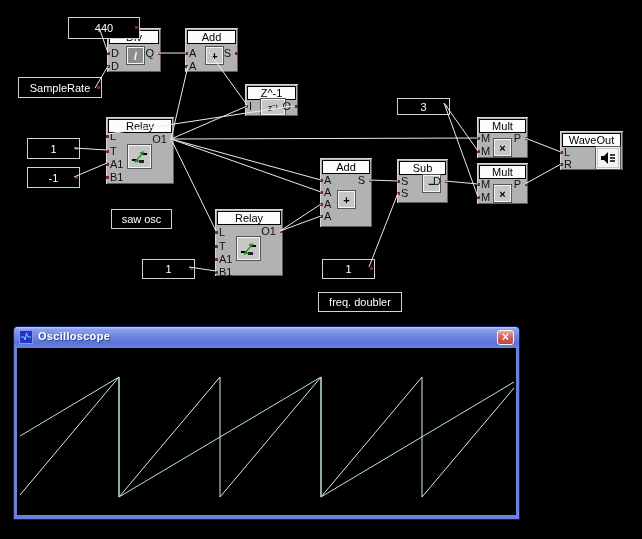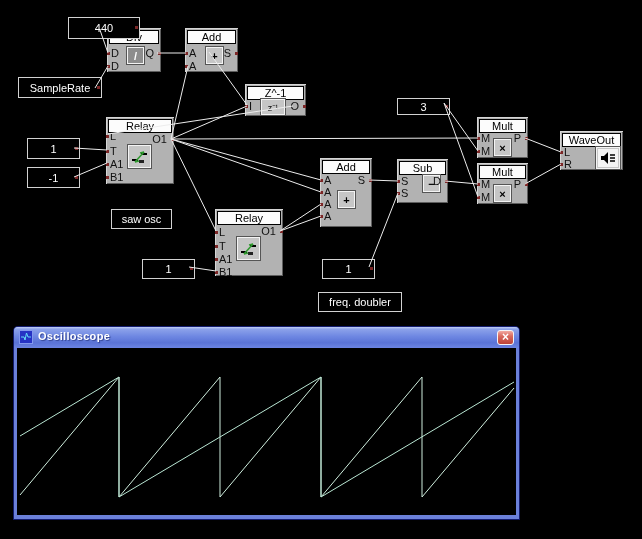--- a/index.html
+++ b/index.html
@@ -56,21 +56,21 @@
       <div class="module" style="left: 185px; top: 28px; width: 53px; height: 44px;">
         <div class="mtitle">Add</div>
         <div class="micon plus-icon" style="left: 21px; top: 19px; width: 15px; height: 15px;">+</div>
         <div class="plabel" style="left: 4px; top: 19px;">A</div>
         <div class="dot" style="left: 0px; top: 24px;"></div>
         <div class="plabel" style="left: 4px; top: 32px;">A</div>
         <div class="dot" style="left: 0px; top: 37px;"></div>
         <div class="plabel out" style="right: 7px; top: 19px;">S</div>
         <div class="dot" style="right: 0px; top: 24px;"></div>
       </div>
-      <div class="module" style="left: 245px; top: 84px; width: 53px; height: 32px; padding-left: 8px;">
+      <div class="module" style="left: 245px; top: 84px; width: 53px; height: 32px;">
         <div class="mtitle">Z^-1</div>
         <div class="micon delay-icon" style="left: 16px; top: 15px; width: 22px; height: 14px;">z⁻¹</div>
         <div class="plabel" style="left: 4px; top: 16px;">I</div>
         <div class="dot" style="left: 0px; top: 21px;"></div>
         <div class="plabel out" style="right: 7px; top: 16px;">O</div>
         <div class="dot" style="right: 0px; top: 21px;"></div>
       </div>
       <div class="module" style="left: 106px; top: 117px; width: 68px; height: 67px;">
         <div class="mtitle">Relay</div>
         <div class="micon relay-icon" style="left: 22px; top: 28px; width: 21px; height: 21px;">

